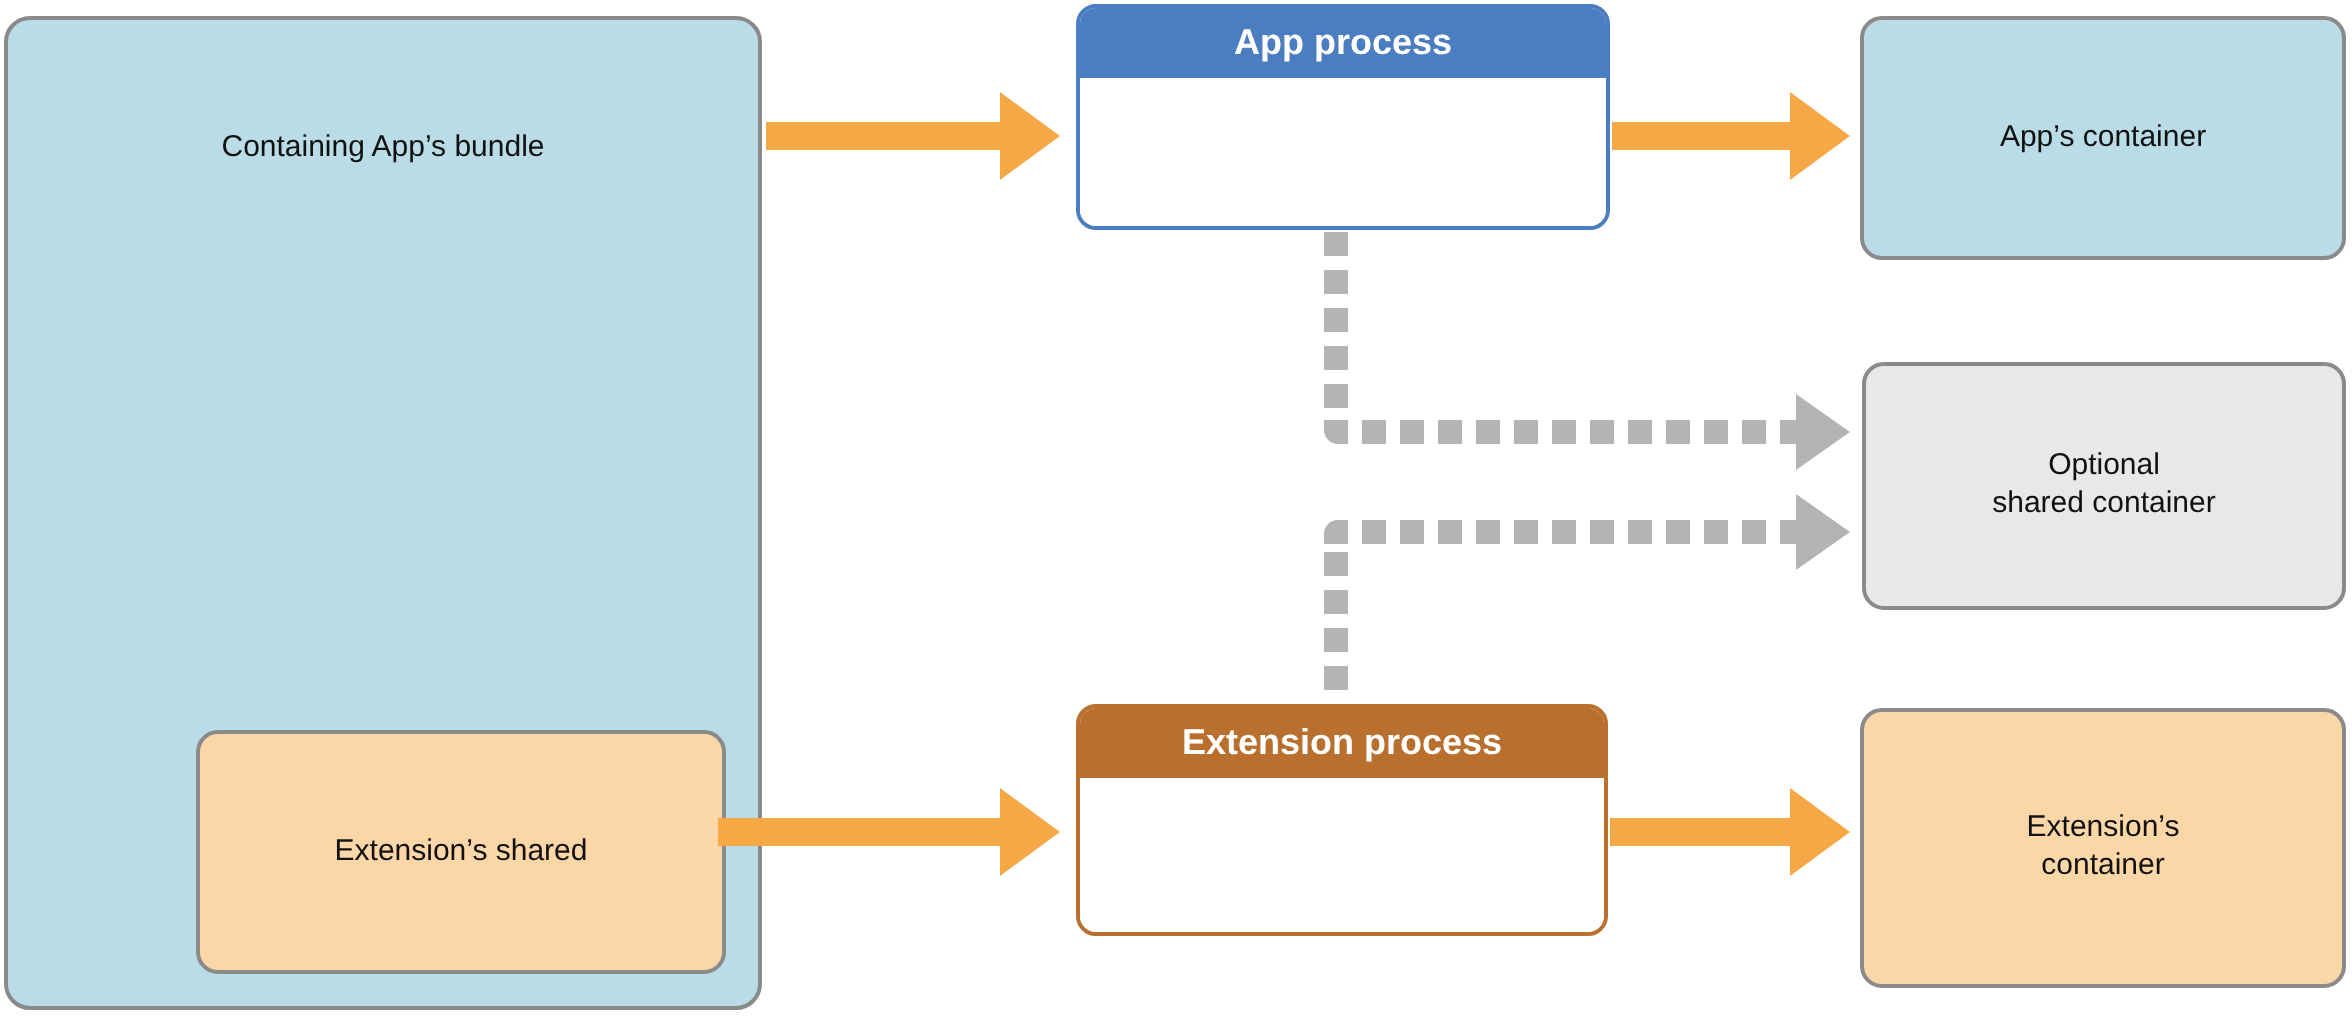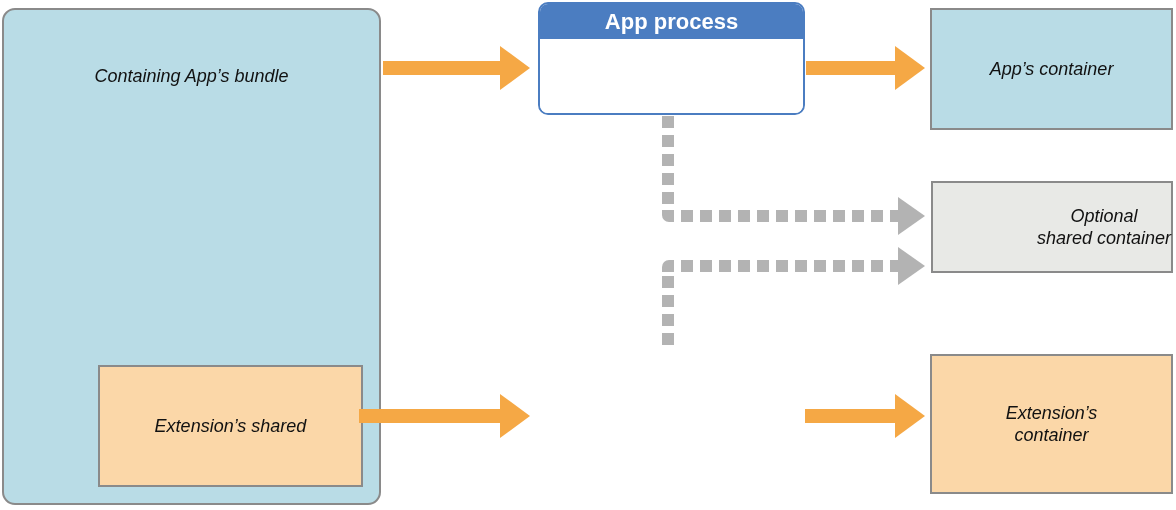--- a/index.html
+++ b/index.html
@@ -14,32 +14,31 @@
     height: 510px;
     background: #ffffff;
     overflow: hidden;
     color: var(--text, #111111);
   }
   
   .box {
     position: absolute;
     box-sizing: border-box;
     border: 2px solid var(--border_gray, #8a8a8a);
-    border-radius: 0;
+    border-radius: 11px;
     display: flex;
     align-items: center;
     justify-content: center;
     text-align: center;
   }
   .box-label {
-    font-size: 18px;
+    font-size: 15px;
     line-height: 1.25;
     white-space: pre-line;
     color: var(--text, #111111);
-    font-style: italic;
   }
   .big-box {
     left: 2px; top: 8px; width: 379px; height: 497px;
     background: var(--light_blue, #b9dce6);
     border-radius: 13px;
     display: block;
   }
   .big-box-label {
     position: absolute;
     left: 0; top: 55px; width: 100%;
@@ -47,23 +46,22 @@
   }
   .ext-bundle {
     left: 94px; top: 355px; width: 265px; height: 122px;
     background: var(--light_orange, #fbd7a8);
   }
   .app-container {
     left: 930px; top: 8px; width: 243px; height: 122px;
     background: var(--light_blue, #b9dce6);
   }
   .shared-container {
-    left: 931px; top: 181px; width: 242px; height: 92px;
+    left: 931px; top: 181px; width: 242px; height: 124px;
     background: var(--light_gray, #e8e9e6);
-    justify-content: flex-end;
   }
   .ext-container {
     left: 930px; top: 354px; width: 243px; height: 140px;
     background: var(--light_orange, #fbd7a8);
   }
   
   .process {
     position: absolute;
     box-sizing: border-box;
     background: #ffffff;
@@ -73,21 +71,21 @@
     flex-direction: column;
   }
   .process-header {
     height: 35px;
     flex: 0 0 35px;
     display: flex;
     align-items: center;
     justify-content: center;
     color: #ffffff;
     font-weight: bold;
-    font-size: 22px;
+    font-size: 18px;
   }
   .process-body { flex: 1 1 auto; background: #ffffff; }
   .app-process {
     left: 538px; top: 2px; width: 267px; height: 113px;
     border: 2px solid var(--blue_header, #4b7dc1);
   }
   .app-process .process-header { background: var(--blue_header, #4b7dc1); }
   .ext-process {
     left: 538px; top: 352px; width: 266px; height: 116px;
     border: 2px solid var(--brown_header, #b96f2e);
@@ -159,20 +157,24 @@
     <div class="box ext-bundle">
       <div class="box-label">Extension’s shared</div>
     </div>
   </div>
 
   <div class="process app-process">
     <div class="process-header">App process</div>
     <div class="process-body"></div>
   </div>
 
+  <div class="process ext-process">
+    <div class="process-header">Extension process</div>
+    <div class="process-body"></div>
+  </div>
 
   <div class="box app-container">
     <div class="box-label">App’s container</div>
   </div>
 
   <div class="box shared-container">
     <div class="box-label">Optional
 shared container</div>
   </div>
 

